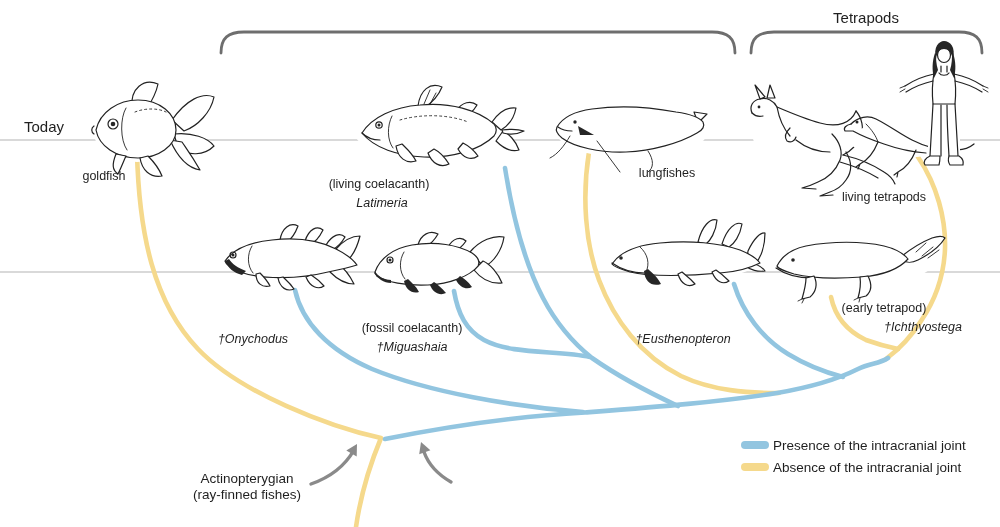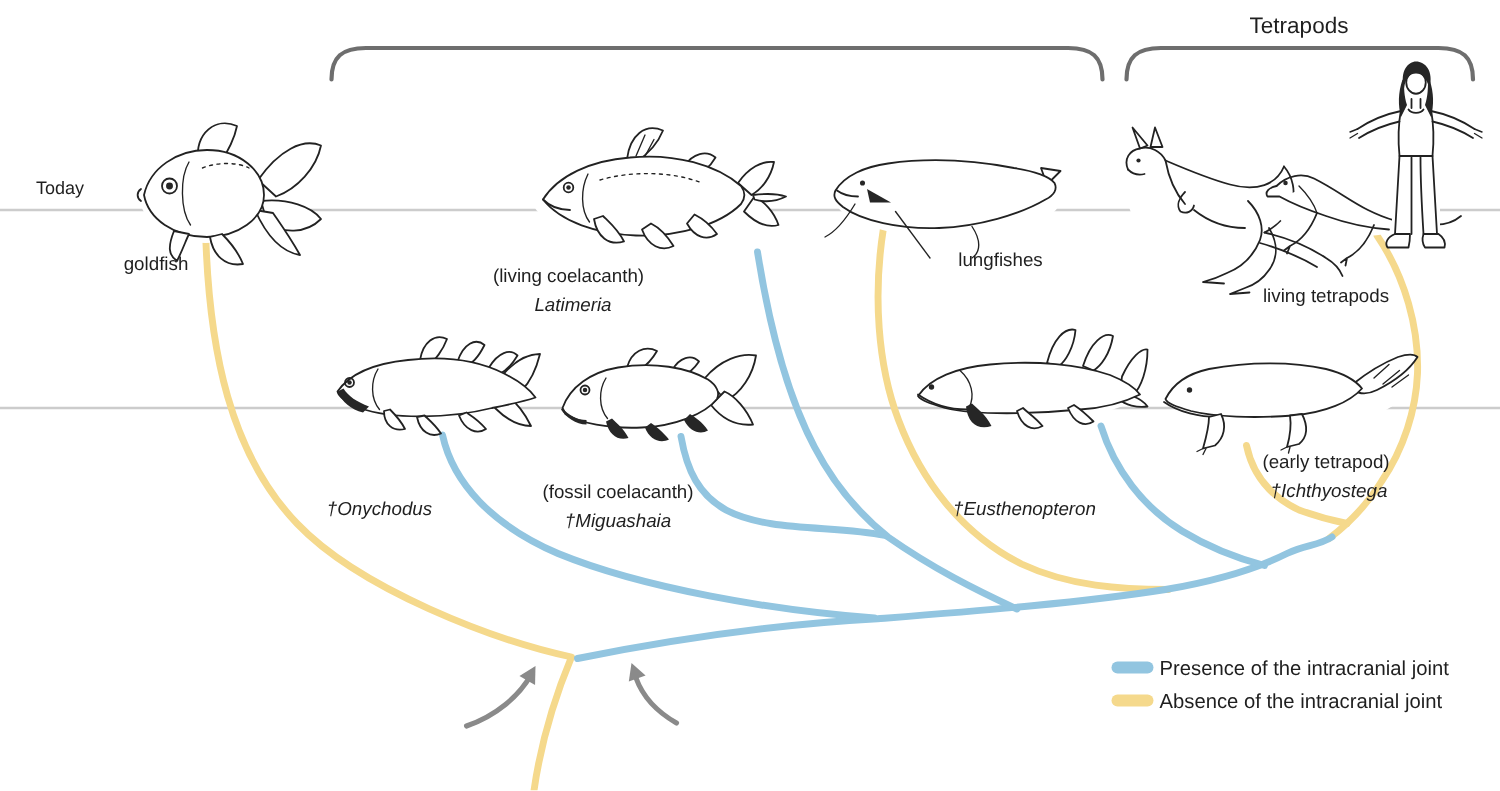--- a/index.html
+++ b/index.html
@@ -15,21 +15,21 @@
     position:relative;width:1000px;height:527px;overflow:hidden;background:#ffffff;
     font-family:"Liberation Sans",sans-serif;color:var(--ink);
   }
   .canvas svg{position:absolute;left:0;top:0;}
   .lbl{position:absolute;white-space:pre-line;line-height:1.22;color:var(--ink);}
   .center{transform:translateX(-50%);text-align:center;}
   .italic{font-style:italic;margin-top:33px;}
   .s12{font-size:12.5px;}
   .s13{font-size:13.5px;}
   .s15{font-size:15px;}
-  .s16{font-size:12px;}
+  .s16{font-size:15px;}
   .tree{fill:none;stroke-width:4.6;stroke-linecap:round;stroke-linejoin:round;}
   .blue{stroke:var(--presence-blue);}
   .yellow{stroke:var(--absence-yellow);}
   .timeline{stroke:var(--timeline-gray);stroke-width:1.6;fill:none;}
   .bracket{stroke:var(--bracket-gray);stroke-width:2.8;fill:none;stroke-linecap:round;}
   .arrow{stroke:var(--arrow-gray);stroke-width:3.4;fill:none;stroke-linecap:round;}
   .ahead{fill:var(--arrow-gray);stroke:none;}
   .art{fill:none;stroke:#222;stroke-width:1.2;stroke-linecap:round;stroke-linejoin:round;}
   .artfill{fill:#fff;stroke:#222;stroke-width:1.2;stroke-linecap:round;stroke-linejoin:round;}
   .dark{fill:#262626;stroke:none;}
@@ -234,23 +234,25 @@
   <div class="lbl s12 center" style="left:104px;top:169px;">goldfish</div>
   <div class="lbl s12 center italic" style="left:382px;top:163px;">Latimeria</div>
   <div class="lbl s12 center" style="left:379px;top:177px;">(living coelacanth)</div>
   <div class="lbl s12 center" style="left:655px;top:166px;padding-left:24px;">lungfishes</div>
   <div class="lbl s12 center" style="left:884px;top:190px;">living tetrapods</div>
 
   <div class="lbl s12 center italic" style="left:253px;top:299px;">†Onychodus</div>
   <div class="lbl s12 center italic" style="left:412px;top:307px;">†Miguashaia</div>
   <div class="lbl s12 center" style="left:412px;top:321px;">(fossil coelacanth)</div>
   <div class="lbl s12 center italic" style="left:683px;top:299px;">†Eusthenopteron</div>
-  <div class="lbl s12 center italic" style="left:886px;top:287px;">†Ichthyostega</div>
+  <div class="lbl s12 center italic" style="left:923px;top:287px;">†Ichthyostega</div>
   <div class="lbl s12 center" style="left:884px;top:301px;">(early tetrapod)</div>
 
+  <div class="lbl s13 center" style="left:247px;top:471px;">Actinopterygian
+(ray-finned fishes)</div>
 
   <div>
     <div class="legend-swatch" style="left:741px;top:441px;background:var(--presence-blue);"></div>
     <div class="lbl s13" style="left:773px;top:438px;">Presence of the intracranial joint</div>
     <div class="legend-swatch" style="left:741px;top:463px;background:var(--absence-yellow);"></div>
     <div class="lbl s13" style="left:773px;top:460px;">Absence of the intracranial joint</div>
   </div>
 
 </div>
 

